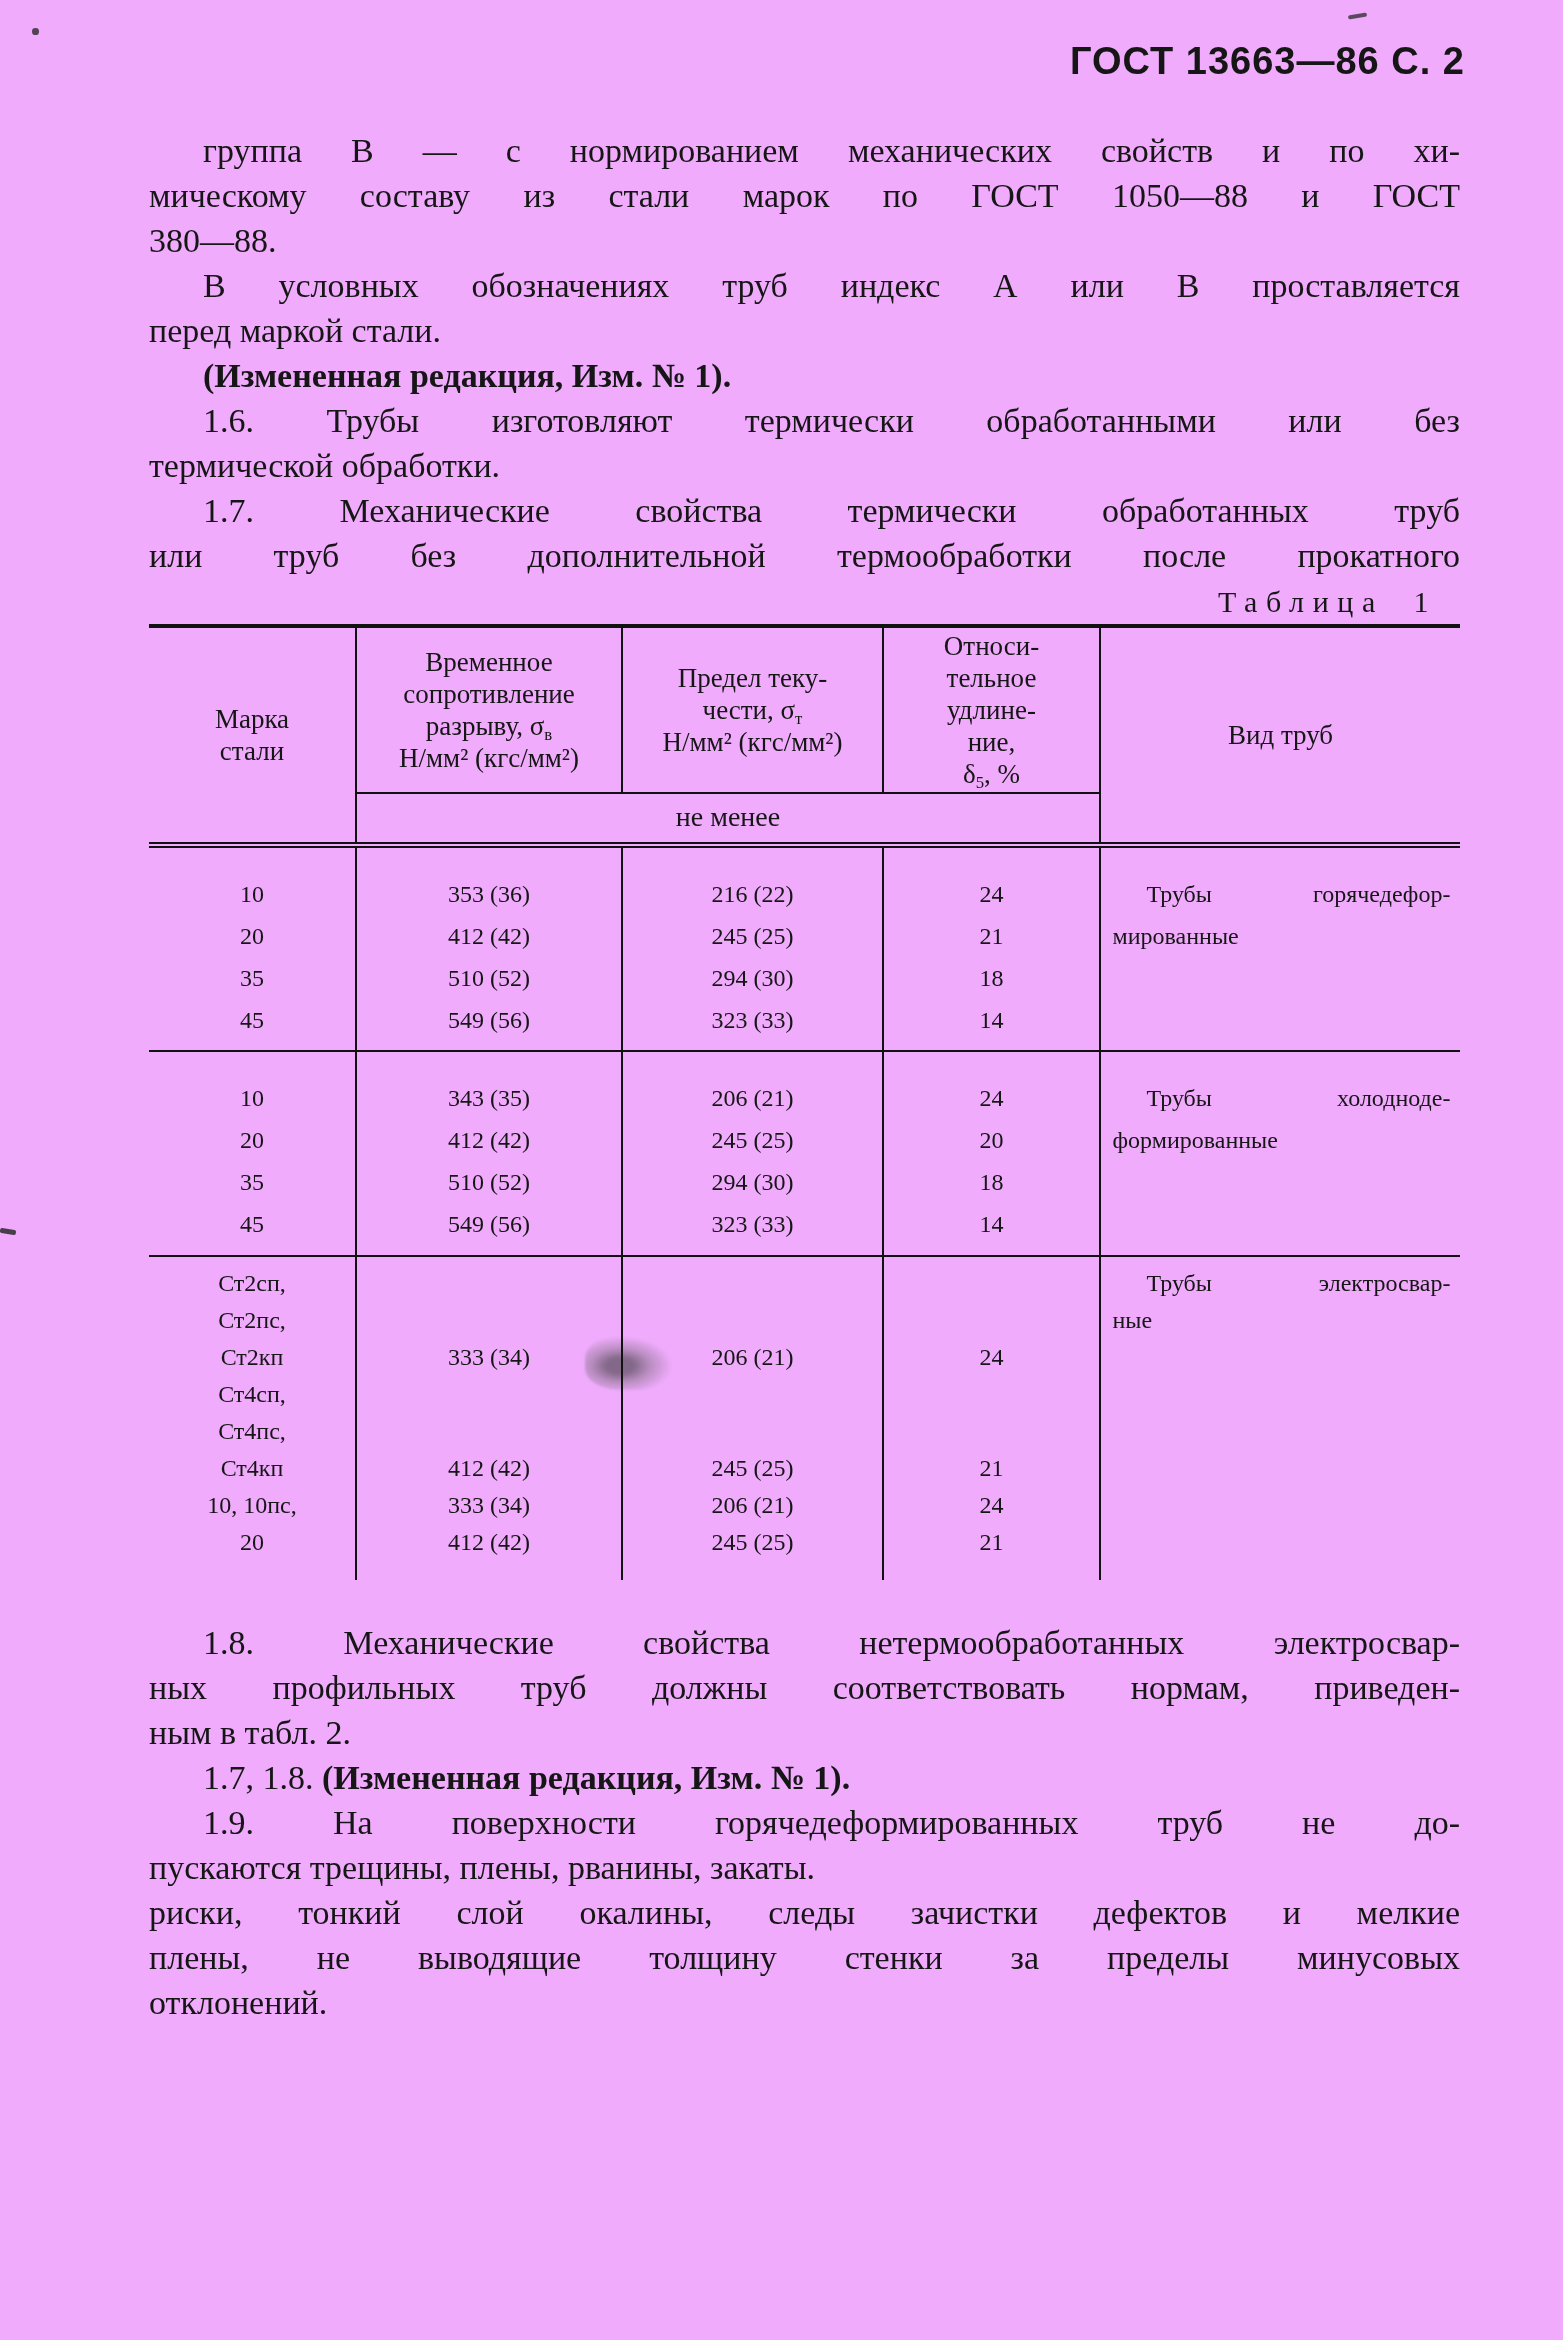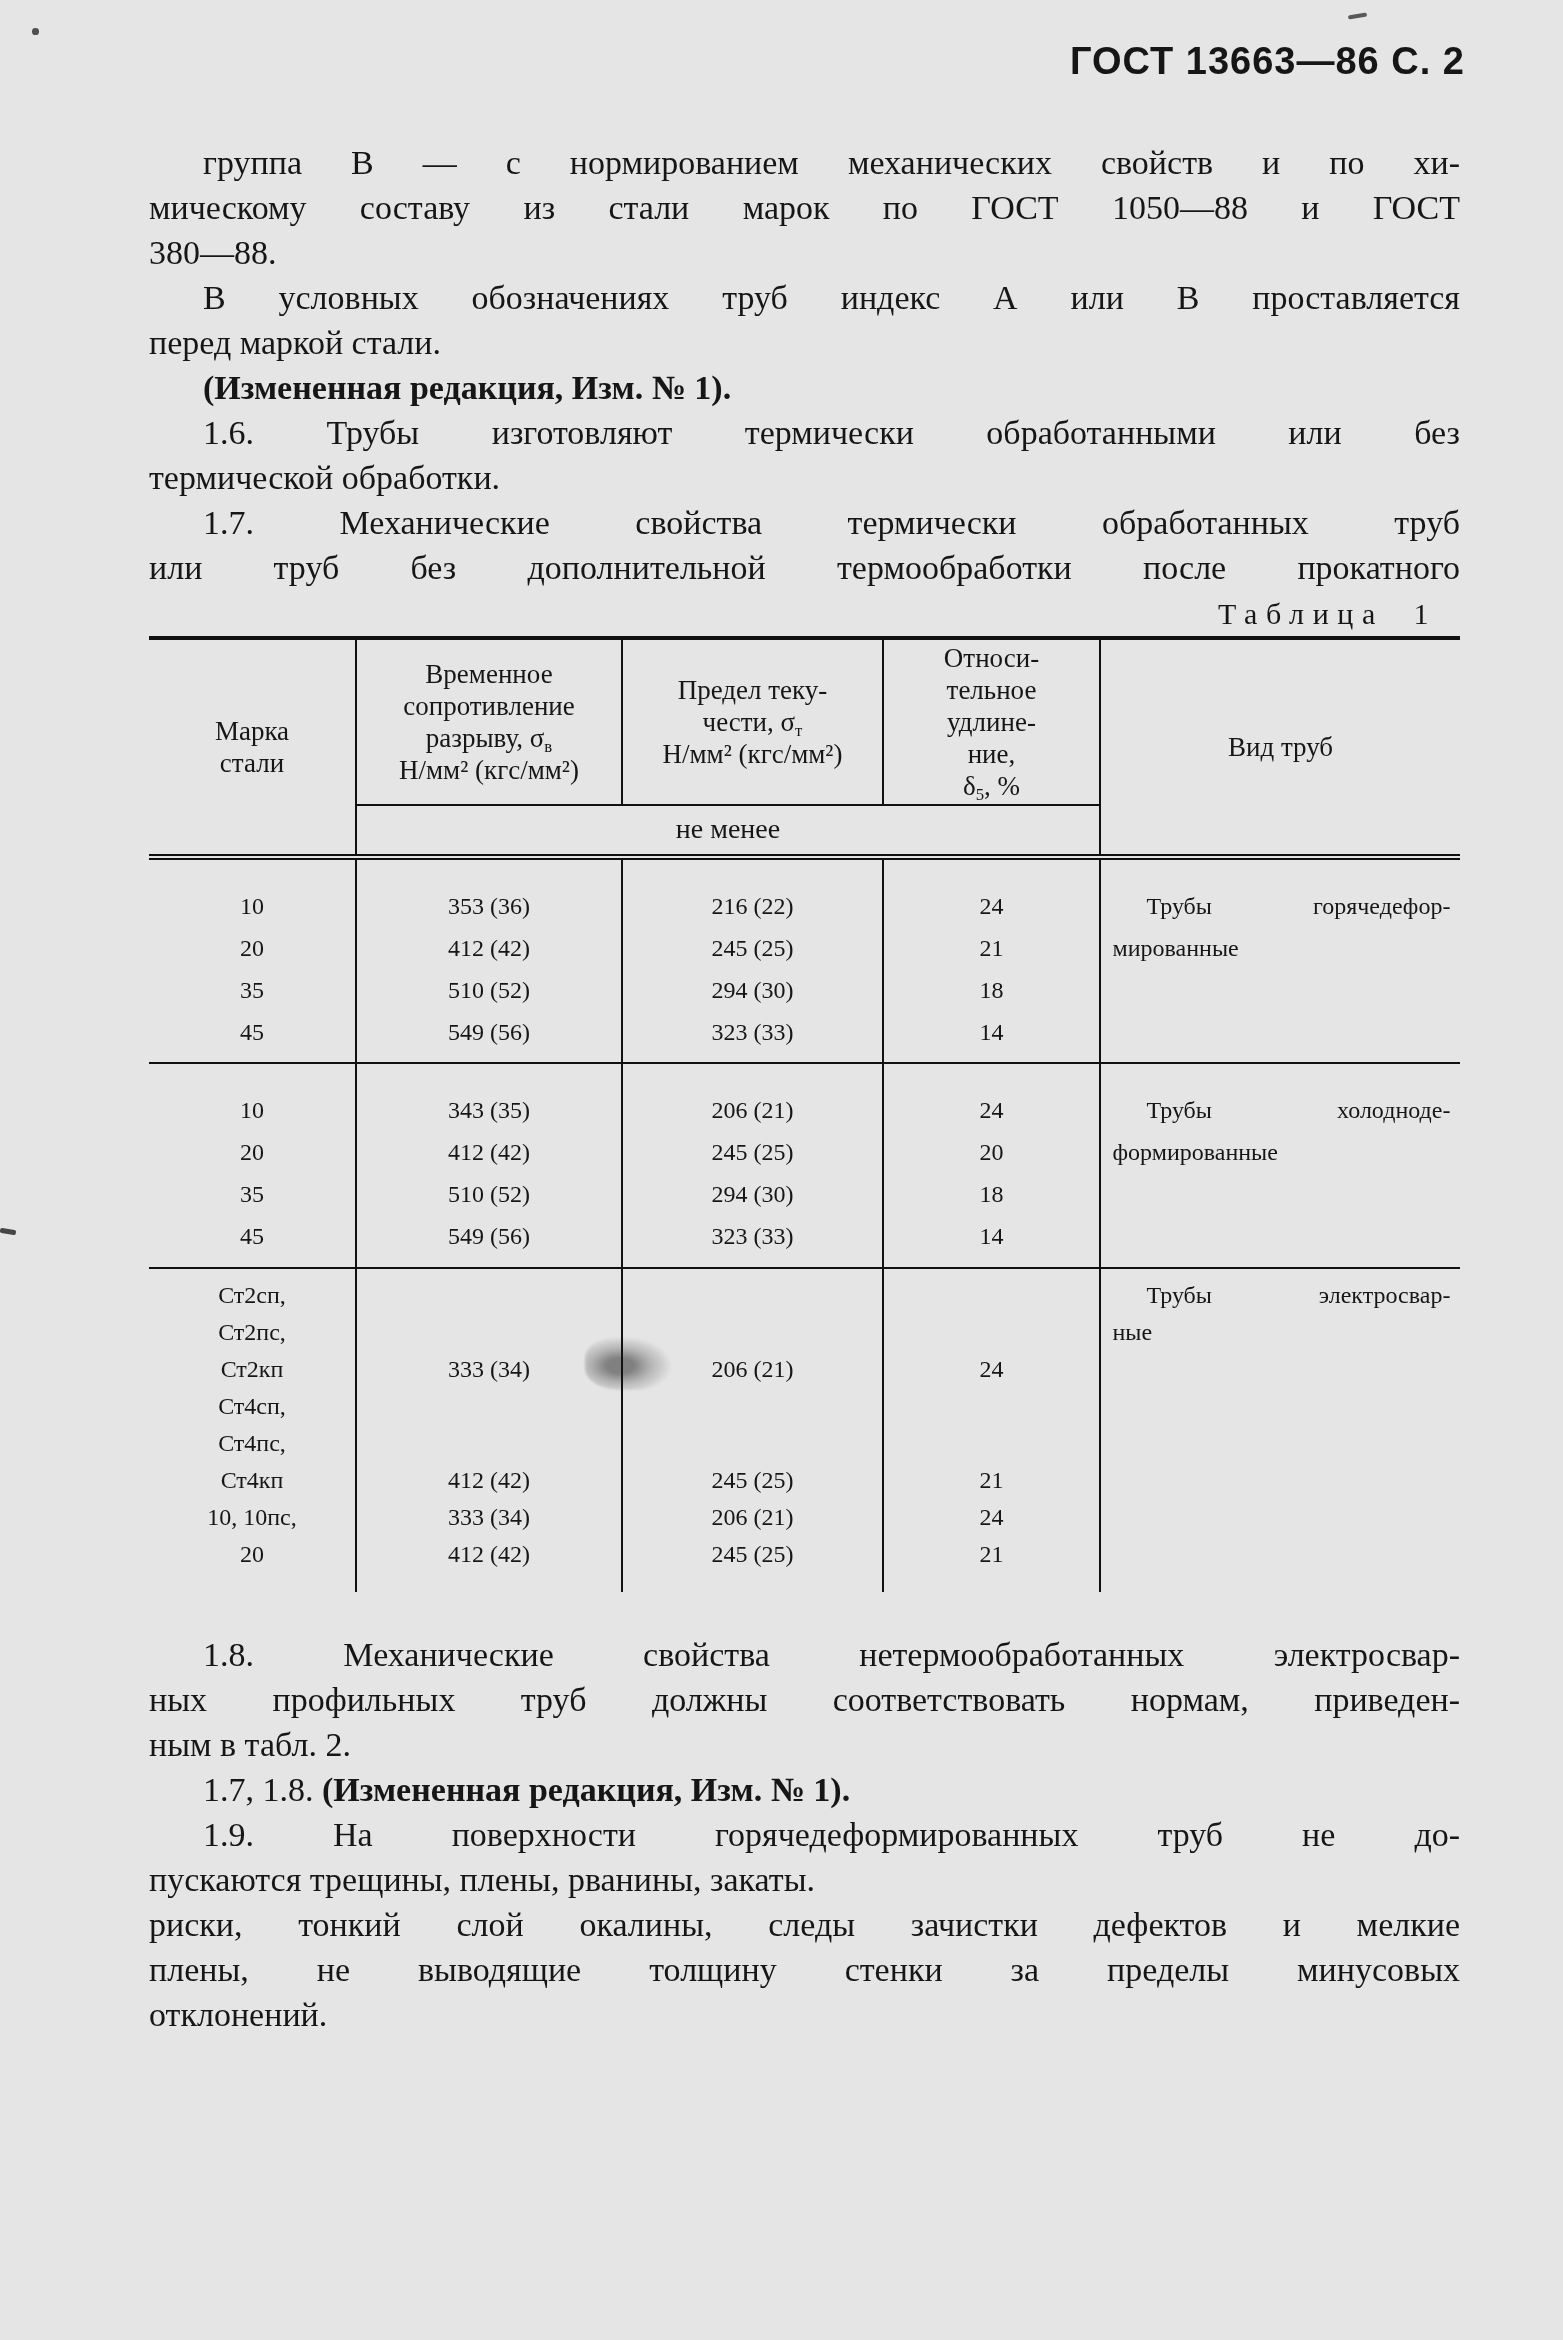--- a/index.html
+++ b/index.html
@@ -1,32 +1,32 @@
 <!DOCTYPE html>
 <html><head>
 <meta charset="utf-8">
 <style>
   html,body{margin:0;padding:0;background:#6b6b6b;}
   .page{
     position:relative;
     width:1564px;height:2340px;
-    background:#e5e5e5;
+    background:#f0abfc;
     color:#161616;
     font-family:"Liberation Serif","DejaVu Serif",serif;
     overflow:hidden;
   }
   
   .gost-header{
     position:absolute;top:40px;right:99px;
     font-family:"Liberation Sans","DejaVu Sans",sans-serif;
     font-weight:bold;font-size:38px;letter-spacing:1px;
   }
   
   .content{
-    position:absolute;left:149px;top:140px;width:1311px;
+    position:absolute;left:149px;top:128px;width:1311px;
   }
   .ln{
     font-size:34px;line-height:45px;height:45px;
     white-space:normal;
   }
   .j{text-align:justify;text-align-last:justify;}
   .ind{padding-left:54px;}
   .bold{font-weight:bold;}
   .mt{margin-top:40px;}
 

